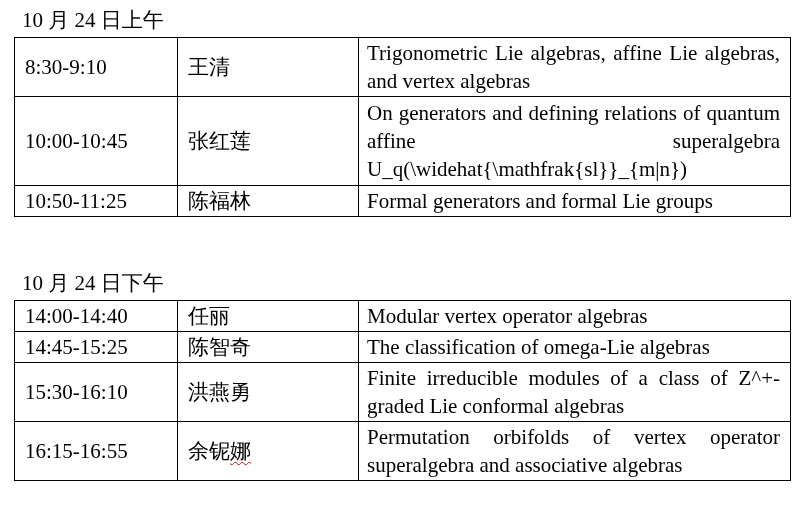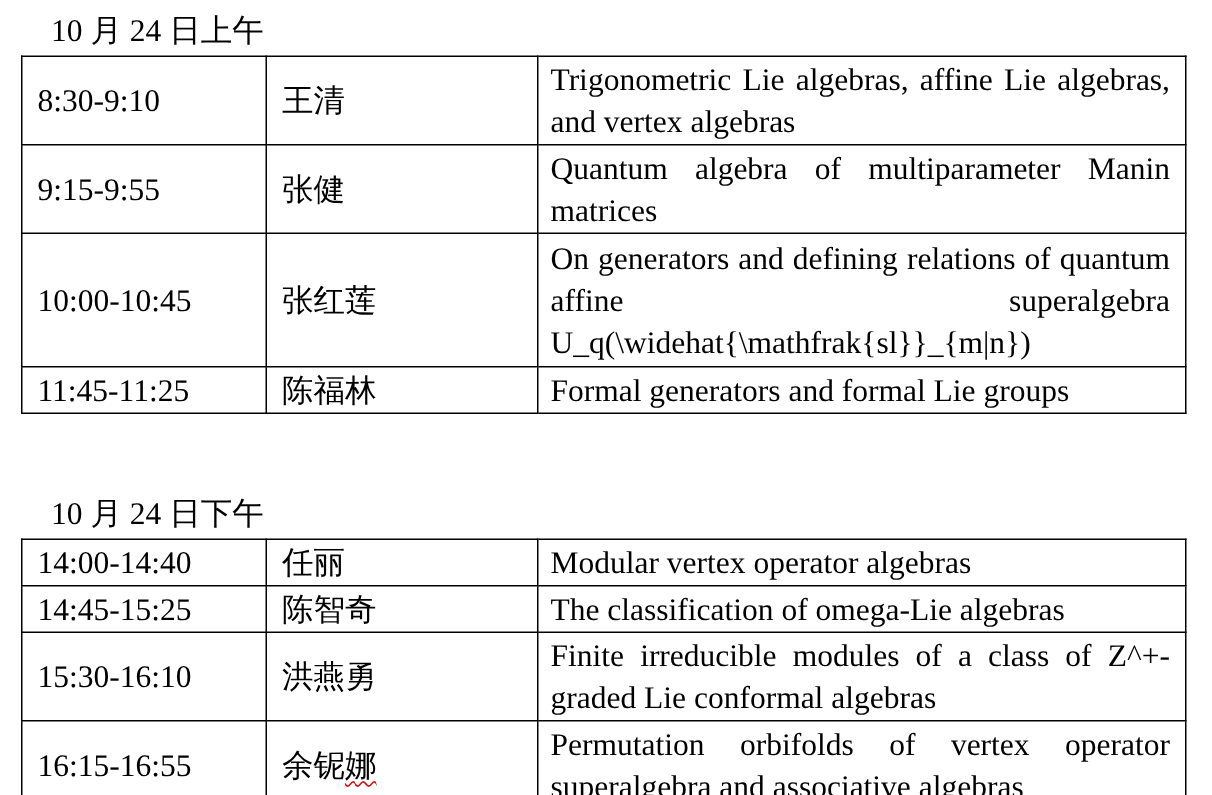--- a/index.html
+++ b/index.html
@@ -12,21 +12,21 @@
     width: 808px;
     height: 530px;
     box-sizing: border-box;
     padding: 7px 0 0 14px;
     background: #ffffff;
     color: #000000;
     font-family: "Liberation Serif", "DejaVu Serif", serif;
     overflow: hidden;
   }
   .section-title {
-    margin: 0 0 4px 20px;
+    margin: 0 0 4px 8px;
     font-size: 21px;
     line-height: 26px;
     font-weight: normal;
     white-space: nowrap;
   }
   .section-afternoon {
     margin-top: 53px;
   }
   table.schedule {
     width: 776px;
@@ -84,32 +84,27 @@
         <col class="c-time">
           <col class="c-speaker">
           <col class="c-talk">
       </colgroup>
       <tbody>
         <tr class="r56">
           <td class="time-cell">8:30-9:10</td>
           <td class="speaker-cell">王清</td>
           <td class="talk-cell">Trigonometric Lie algebras, affine Lie algebras, and vertex algebras</td>
         </tr>
-        <tr class="r56">
-          <td class="time-cell">9:15-9:55</td>
-          <td class="speaker-cell">张健</td>
-          <td class="talk-cell">Quantum algebra of multiparameter Manin matrices</td>
-        </tr>
         <tr class="r89">
           <td class="time-cell">10:00-10:45</td>
           <td class="speaker-cell">张红莲</td>
           <td class="talk-cell">On generators and defining relations of quantum affine superalgebra U_q(\widehat{\mathfrak{sl}}_{m|n})</td>
         </tr>
         <tr class="r28">
-          <td class="time-cell">11:45-11:25</td>
+          <td class="time-cell">10:50-11:25</td>
           <td class="speaker-cell">陈福林</td>
           <td class="talk-cell">Formal generators and formal Lie groups</td>
         </tr>
       </tbody>
     </table>
   </div>
 
   <div class="section-afternoon">
     <p class="section-title">10 月 24 日下午</p>
 

